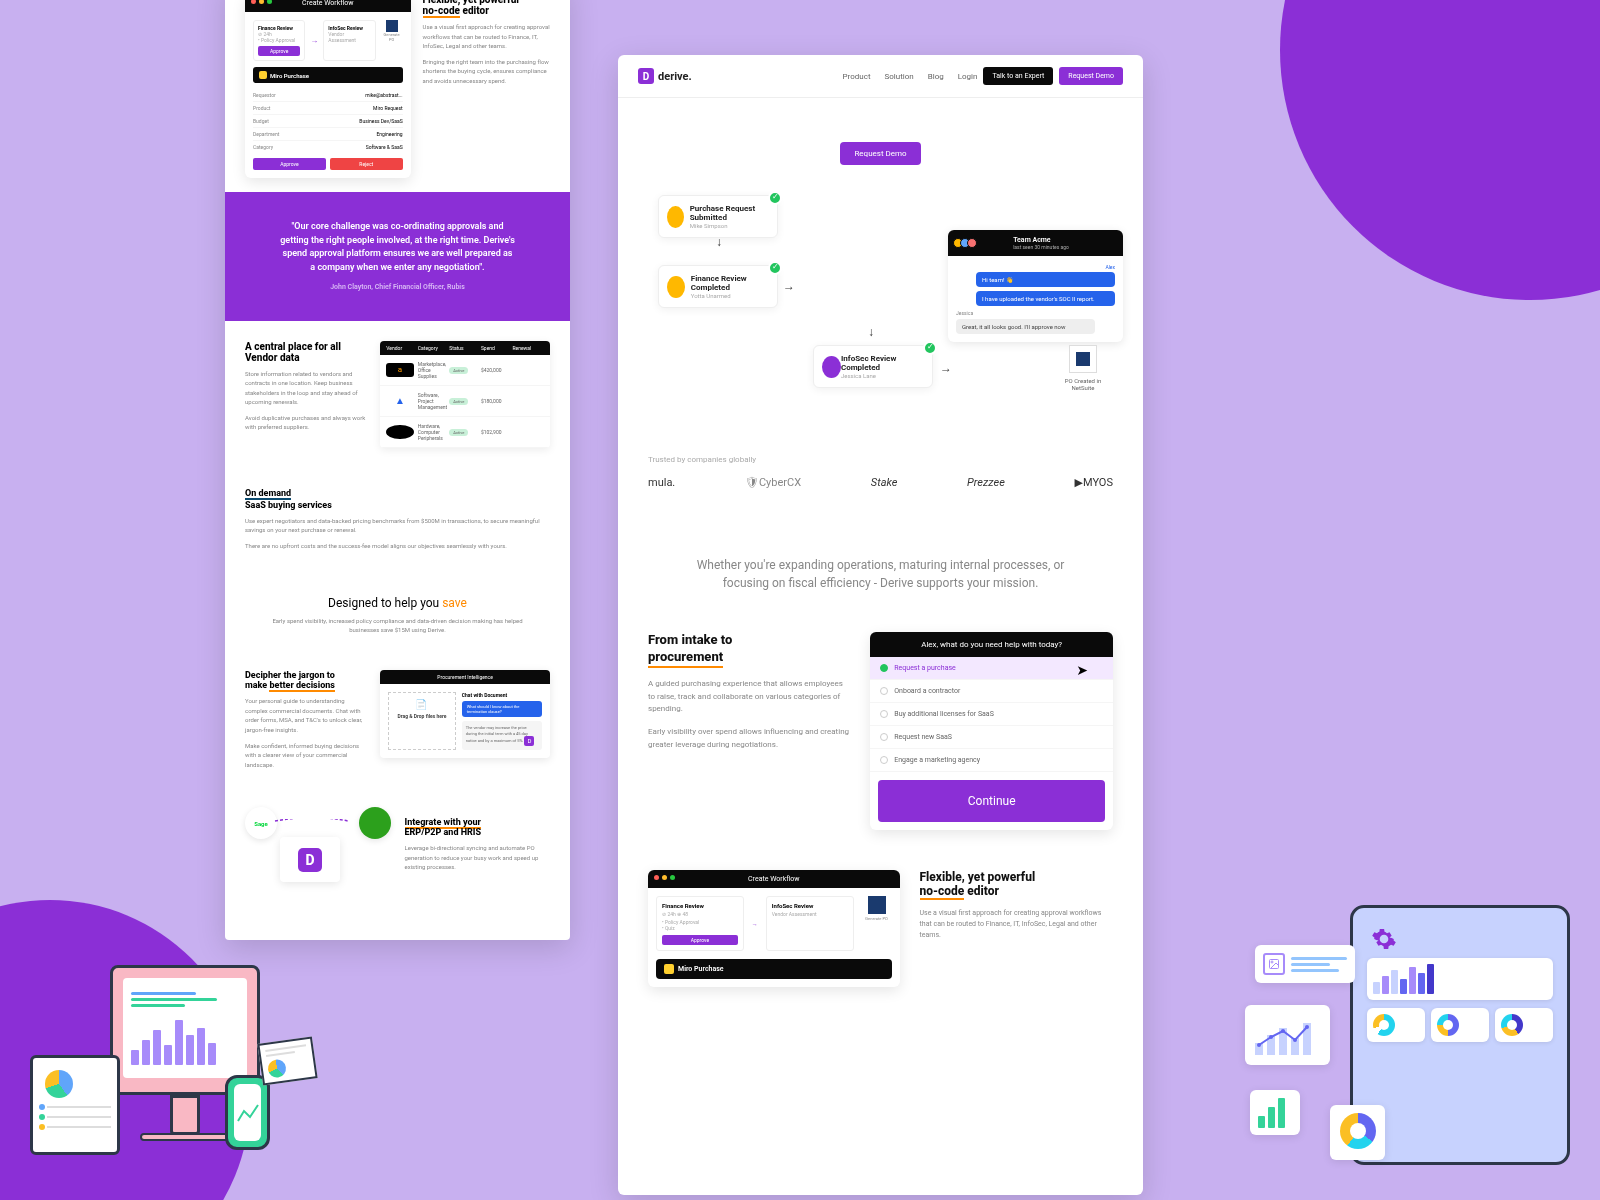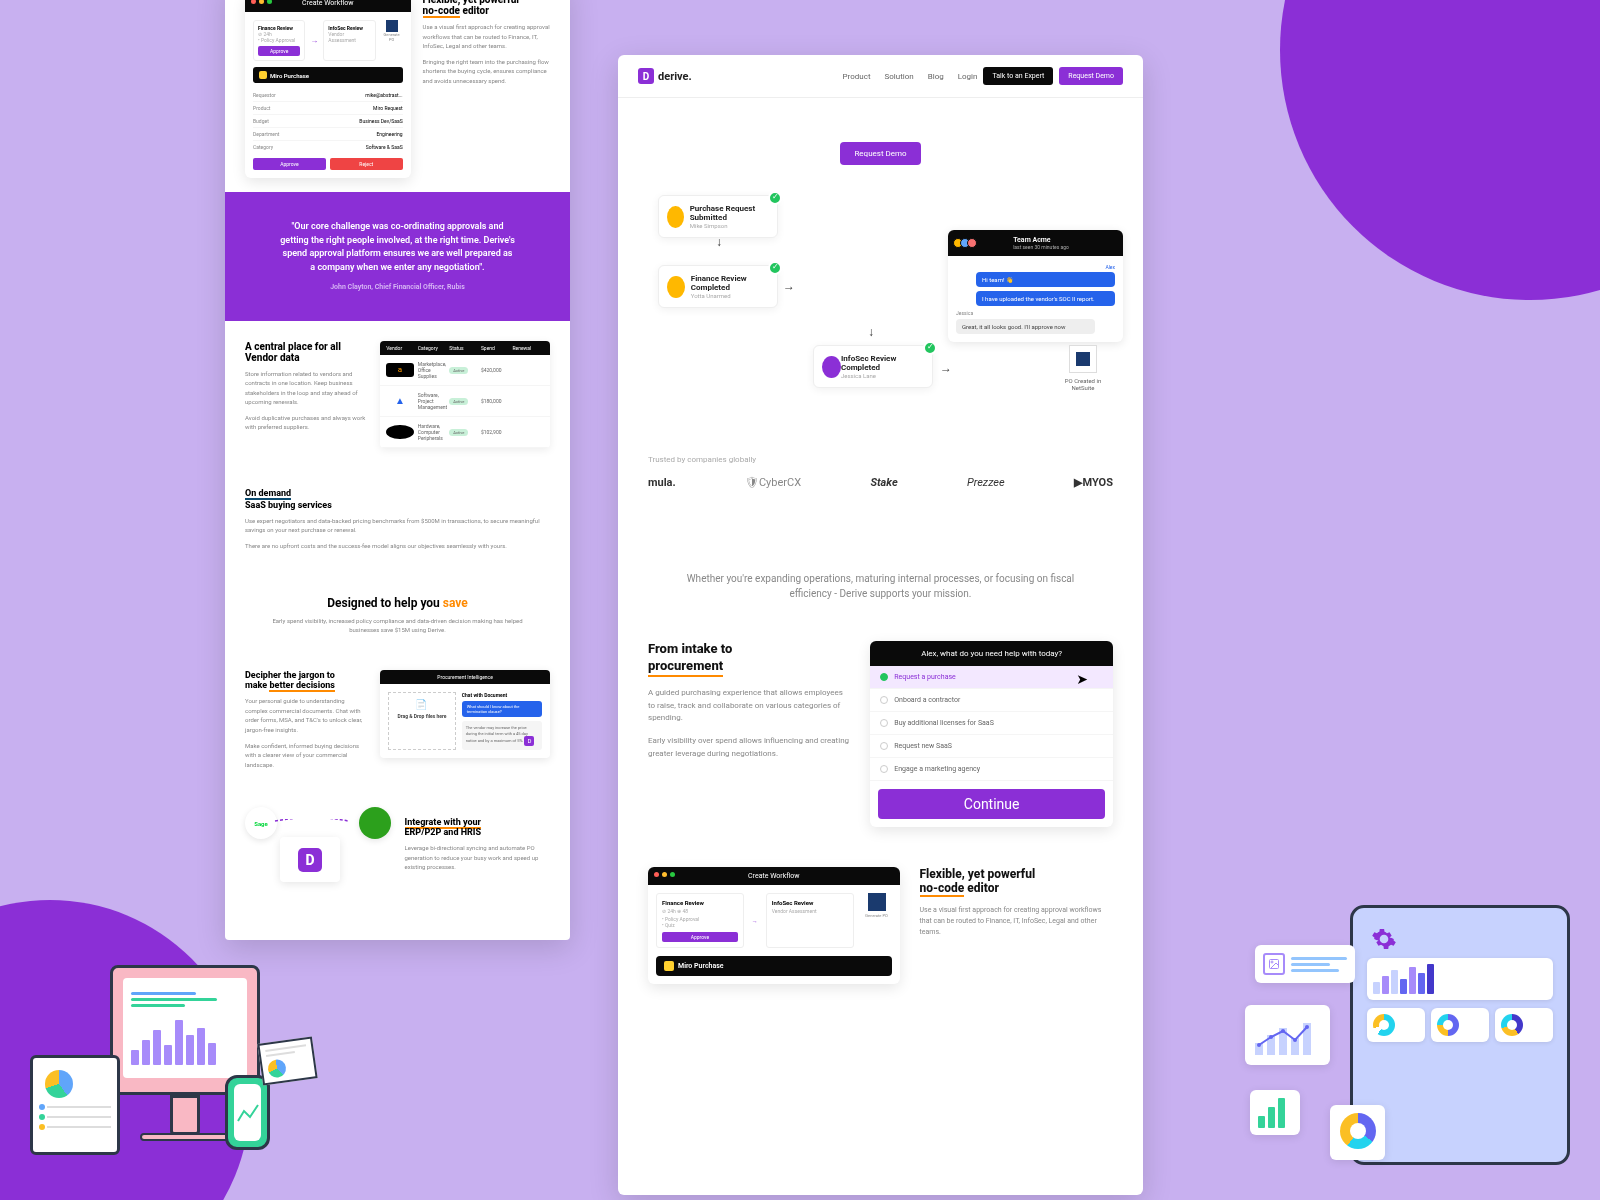--- a/index.html
+++ b/index.html
@@ -46,40 +46,40 @@
 .r-chat-avatars span{width:10px;height:10px;border-radius:50%;margin-left:-3px;border:1px solid #0a0a0a}
 .r-chat-body{padding:8px;font-size:6px}
 .r-msg{background:#2563EB;color:#fff;padding:4px 6px;border-radius:4px;margin-bottom:4px;margin-left:20px;font-size:6px}
 .r-msg2{background:#eee;color:#444;padding:4px 6px;border-radius:4px;font-size:6px;margin-right:20px}
 .r-po{position:absolute;right:30px;top:170px;width:60px;text-align:center;font-size:6px;color:#666}
 .r-po-icon{width:28px;height:28px;background:#fff;border:1px solid #ddd;margin:0 auto 4px;display:flex;align-items:center;justify-content:center}
 .r-po-icon div{width:14px;height:14px;background:#1a3a6e}
 
 .r-trusted{padding:20px 30px;font-size:8px;color:#aaa}
 .r-logos{display:flex;justify-content:space-between;margin-top:12px;align-items:center}
-.r-logo-item{font-size:11px;font-weight:700;color:#333}
+.r-logo-item{font-size:11px;font-weight:400;color:#333}
 
 .r-eng{padding:40px 60px 20px;text-align:center}
 .r-eng h2{font-size:18px;font-weight:800;color:#111}
 .r-eng .orange{color:#FF8A00}
-.r-eng p{font-size:10px;color:#888;margin-top:22px;line-height:1.5}
+.r-eng p{font-size:12px;color:#888;margin-top:7px;line-height:1.5}
 
 .r-intake{display:flex;padding:20px 30px;gap:20px}
 .r-intake-left{flex:1}
 .r-intake-left h3{font-size:13px;font-weight:800;color:#111;line-height:1.3}
 .r-intake-left .ul{border-bottom:2px solid #FF8A00;display:inline-block}
 .r-intake-left p{font-size:8px;color:#888;margin-top:10px;line-height:1.6}
 .r-intake-right{flex:1.2}
 .r-intake-panel{background:#fff;border-radius:6px;box-shadow:0 4px 14px rgba(0,0,0,0.1);overflow:hidden}
 .r-intake-head{background:#0a0a0a;color:#fff;padding:8px;font-size:8px;text-align:center}
 .r-intake-opt{padding:7px 10px;font-size:7px;color:#666;display:flex;align-items:center;gap:6px;border-bottom:1px solid #f5f5f5}
 .r-intake-opt.selected{background:#F3E8FF;color:#8B2FD6}
 .r-radio{width:8px;height:8px;border-radius:50%;border:1px solid #ccc}
 .r-radio.on{background:#22C55E;border-color:#22C55E}
-.r-intake-btn{background:#8B2FD6;color:#fff;font-size:14px;padding:7px;text-align:center;margin:8px;border-radius:4px}
+.r-intake-btn{background:#8B2FD6;color:#fff;font-size:12px;padding:14px;text-align:center;margin:8px;border-radius:4px}
 
 .r-flex{display:flex;padding:20px 30px;gap:20px}
 .r-flex-right{flex:1}
 .r-flex-right h3{font-size:12px;font-weight:800;color:#111}
 .r-flex-right .ul{border-bottom:2px solid #FF8A00;display:inline-block}
 .r-flex-right p{font-size:7px;color:#888;margin-top:8px;line-height:1.6}
 .r-flex-left{flex:1.3}
 .r-wf{background:#fff;border-radius:6px;box-shadow:0 4px 14px rgba(0,0,0,0.1);overflow:hidden}
 .r-wf-head{background:#0a0a0a;color:#fff;padding:5px 8px;font-size:7px;text-align:center;position:relative}
 .r-wf-dots{position:absolute;left:6px;top:5px;display:flex;gap:3px}
@@ -112,21 +112,21 @@
 .l-miro{display:flex;align-items:center;gap:4px}
 .l-miro-icon{width:12px;height:12px;background:#FFD02F;border-radius:2px}
 .l-price{font-weight:800;font-size:10px}
 .l-toggle{width:22px;height:12px;background:#8B2FD6;border-radius:6px;position:relative}
 .l-toggle::after{content:"";width:9px;height:9px;background:#fff;border-radius:50%;position:absolute;right:2px;top:1.5px}
 .l-saas-right{flex:1}
 .l-saas-right h3{font-size:9px;font-weight:800}
 .l-saas-right .ul{border-bottom:2px solid #0c4a6e;display:inline-block}
 
 .l-designed{text-align:center;padding:20px 40px}
-.l-designed h2{font-size:12px;font-weight:700}
+.l-designed h2{font-size:12px;font-weight:400}
 .l-designed .orange{color:#FF8A00}
 .l-designed p{font-size:6px;color:#888;margin-top:6px;line-height:1.5}
 
 .l-decipher{display:flex;padding:16px 20px;gap:14px}
 .l-decipher-left{flex:1}
 .l-decipher-left h3{font-size:9px;font-weight:800}
 .l-decipher-right{flex:1.4}
 .l-doc{background:#fff;border-radius:4px;box-shadow:0 2px 8px rgba(0,0,0,0.1);overflow:hidden;font-size:5px}
 .l-doc-head{background:#0a0a0a;color:#fff;padding:4px 8px;text-align:center}
 .l-doc-body{padding:8px;display:flex;gap:6px}

